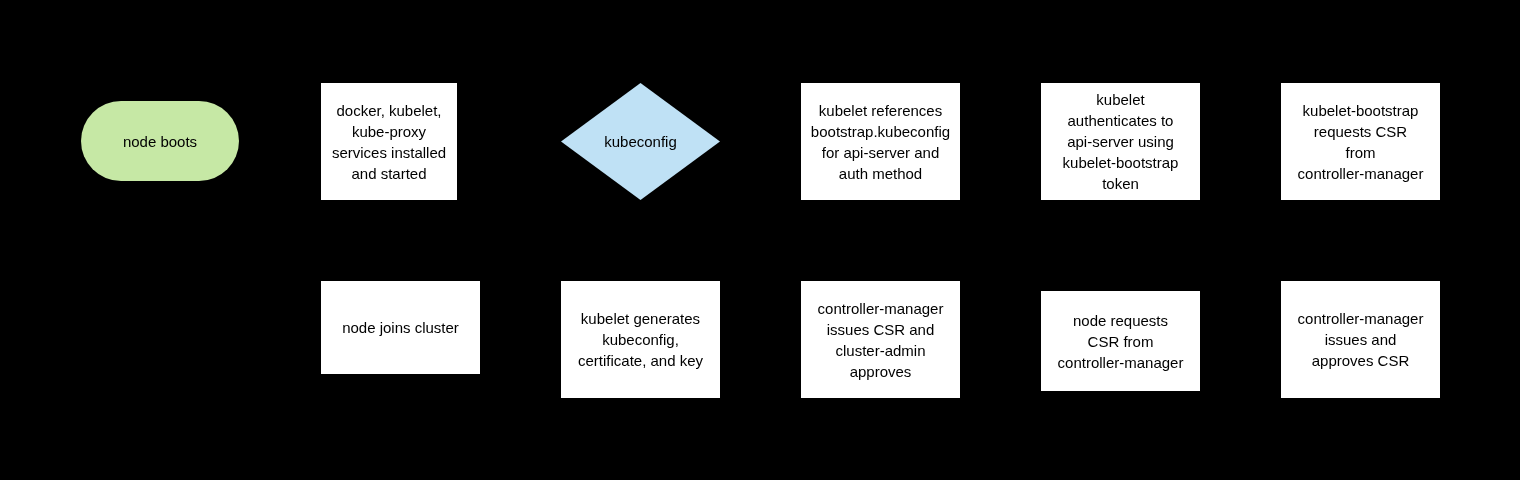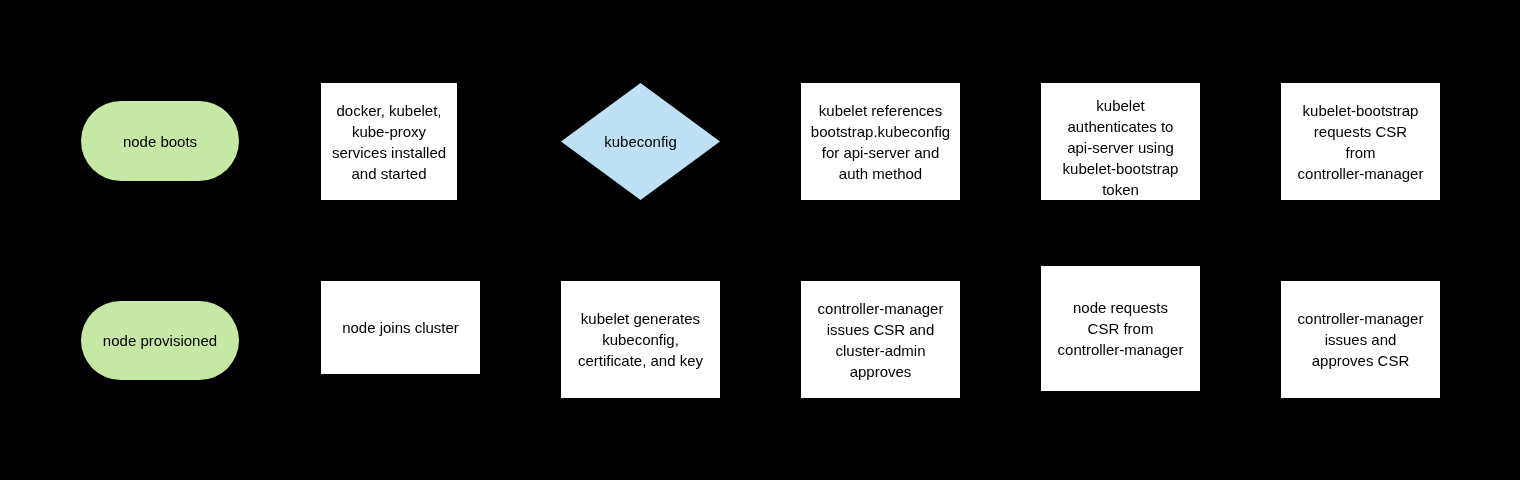--- a/index.html
+++ b/index.html
@@ -93,51 +93,48 @@
     <div class="node shape-rect overflow-x" style="left: 801px; top: 83px; width: 159px; height: 117px;">
       <span class="label">kubelet references
 bootstrap.kubeconfig
 for api-server and
 auth method</span>
     </div>
     <div class="node shape-diamond" style="left: 561px; top: 83px; width: 159px; height: 117px;">
       <div class="diamond-bg"></div>
       <span class="label">kubeconfig</span>
     </div>
-    <div class="node shape-rect" style="left: 1041px; top: 83px; width: 159px; height: 117px; align-items: flex-end;">
+    <div class="node shape-rect" style="left: 1041px; top: 83px; width: 159px; height: 117px;">
       <span class="label">kubelet
 authenticates to
 api-server using
 kubelet-bootstrap
 token</span>
     </div>
     <div class="node shape-rect" style="left: 1281px; top: 83px; width: 159px; height: 117px;">
       <span class="label">kubelet-bootstrap
 requests CSR
 from
 controller-manager</span>
-    </div>
-    <div class="node shape-pill" style="left: 81px; top: 301px; width: 158px; height: 79px;">
-      <span class="label">node provisioned</span>
     </div>
     <div class="node shape-rect" style="left: 321px; top: 281px; width: 159px; height: 93px;">
       <span class="label">node joins cluster</span>
     </div>
     <div class="node shape-rect" style="left: 561px; top: 281px; width: 159px; height: 117px;">
       <span class="label">kubelet generates
 kubeconfig,
 certificate, and key</span>
     </div>
     <div class="node shape-rect" style="left: 801px; top: 281px; width: 159px; height: 117px;">
       <span class="label">controller-manager
 issues CSR and
 cluster-admin
 approves</span>
     </div>
-    <div class="node shape-rect" style="left: 1041px; top: 266px; width: 159px; height: 125px;">
+    <div class="node shape-rect" style="left: 1041px; top: 291px; width: 159px; height: 100px;">
       <span class="label">node requests
 CSR from
 controller-manager</span>
     </div>
     <div class="node shape-rect" style="left: 1281px; top: 281px; width: 159px; height: 117px;">
       <span class="label">controller-manager
 issues and
 approves CSR</span>
     </div>
   </div>

